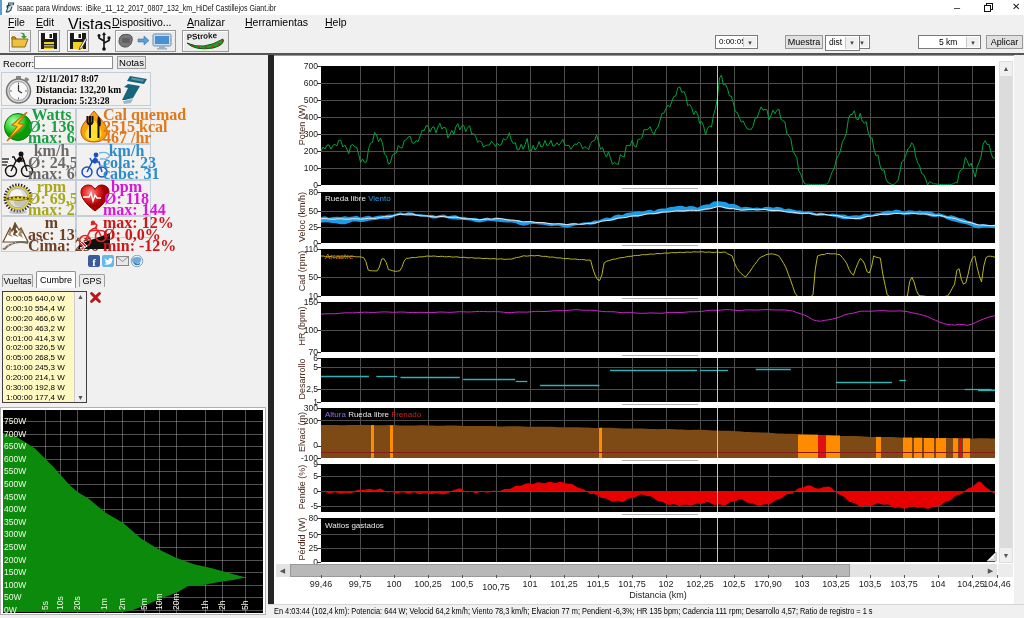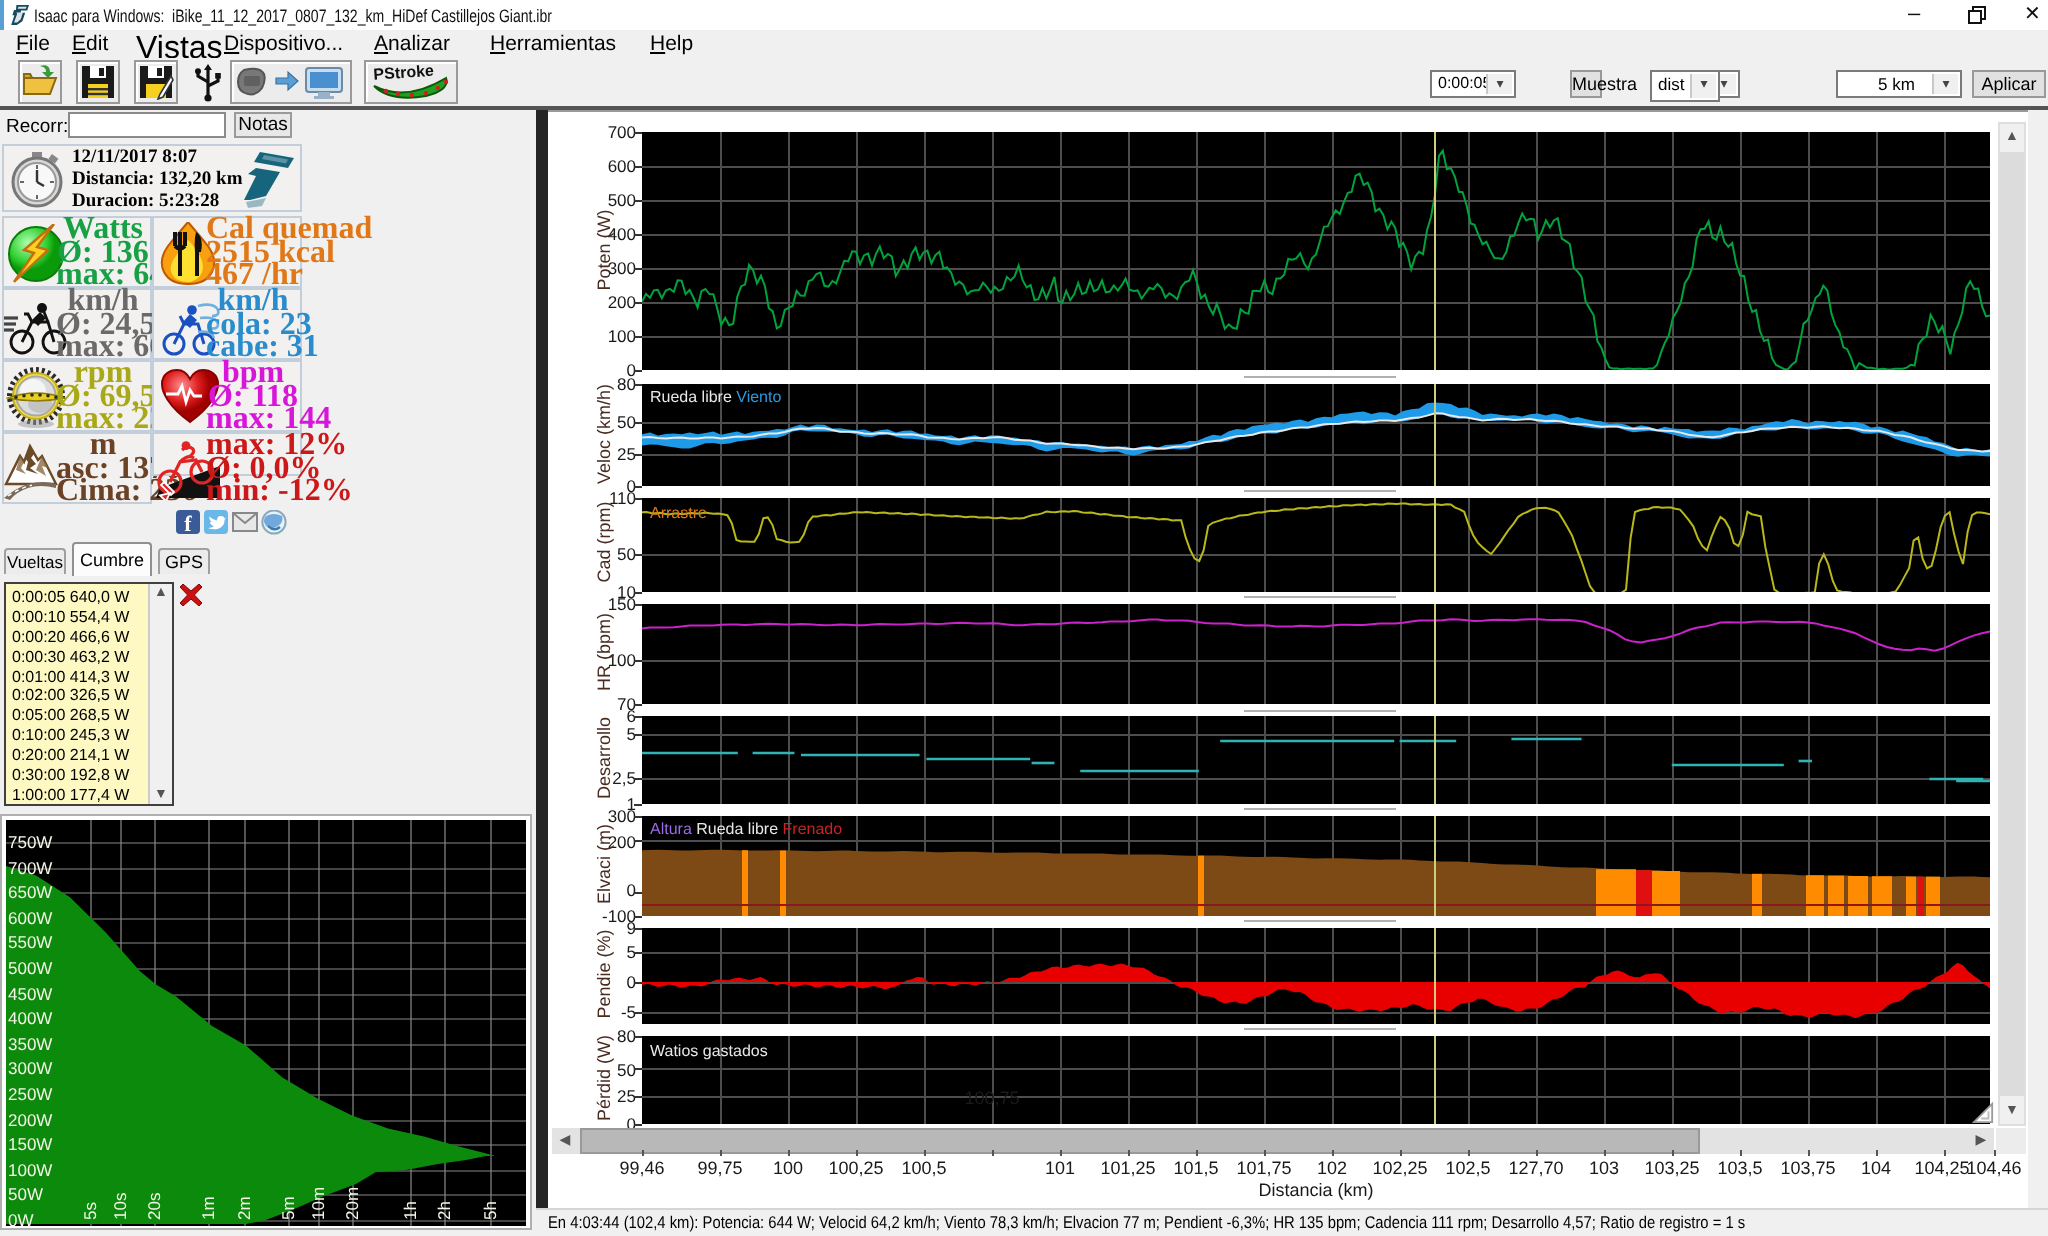--- a/index.html
+++ b/index.html
@@ -89,21 +89,21 @@
           <circle cx="23" cy="16.5" r="1.1"></circle>
           <circle cx="30" cy="15.5" r="1.1"></circle>
           <circle cx="36" cy="13" r="1.1"></circle>
           <circle cx="40" cy="10" r="1.1"></circle>
         </g>
       </svg></div>
 <div class="abs combo" style="left:715px;top:6px;width:43px;height:14px">
       <span style="position:absolute;left:3px;top:1px;font-size:8px">0:00:05</span>
       <span class="carr">▾</span>
     </div>
-<div class="abs" style="left:785px;top:6px;width:16px;height:14px;background:#e1e1e1;border:1px solid #999;font-size:9px;text-align:center;line-height:12px">Muestra</div>
+<div class="abs" style="left:785px;top:6px;width:38px;height:14px;background:#e1e1e1;border:1px solid #999;font-size:9px;text-align:center;line-height:12px">Muestra</div>
 <div class="abs combo" style="left:826px;top:6px;width:44px;height:14px">
       <span style="position:absolute;left:3px;top:1px;font-size:8.5px">metric</span>
       <span class="carr">▾</span>
     </div>
 <div class="abs combo" style="left:825px;top:6px;width:35px;height:16px">
       <span style="position:absolute;left:3px;top:1px;font-size:8.5px">dist</span>
       <span class="carr">▾</span>
     </div>
 <div class="abs combo" style="left:918px;top:6px;width:63px;height:14px">
       <span style="position:absolute;left:20px;top:1px;font-size:8.5px">5 km</span>
@@ -512,37 +512,37 @@
 <div class="xlab" style="left:304px;top:579px">99,46</div>
 <div class="abs" style="left:321px;top:575px;width:1px;height:3px;background:#555"></div>
 <div class="xlab" style="left:343px;top:579px">99,75</div>
 <div class="abs" style="left:360px;top:575px;width:1px;height:3px;background:#555"></div>
 <div class="xlab" style="left:377px;top:579px">100</div>
 <div class="abs" style="left:394px;top:575px;width:1px;height:3px;background:#555"></div>
 <div class="xlab" style="left:411px;top:579px">100,25</div>
 <div class="abs" style="left:428px;top:575px;width:1px;height:3px;background:#555"></div>
 <div class="xlab" style="left:445px;top:579px">100,5</div>
 <div class="abs" style="left:462px;top:575px;width:1px;height:3px;background:#555"></div>
-<div class="xlab" style="left:479px;top:544px">100,75</div>
+<div class="xlab" style="left:479px;top:582px">100,75</div>
 <div class="abs" style="left:496px;top:575px;width:1px;height:3px;background:#555"></div>
 <div class="xlab" style="left:513px;top:579px">101</div>
 <div class="abs" style="left:530px;top:575px;width:1px;height:3px;background:#555"></div>
 <div class="xlab" style="left:547px;top:579px">101,25</div>
 <div class="abs" style="left:564px;top:575px;width:1px;height:3px;background:#555"></div>
 <div class="xlab" style="left:581px;top:579px">101,5</div>
 <div class="abs" style="left:598px;top:575px;width:1px;height:3px;background:#555"></div>
 <div class="xlab" style="left:615px;top:579px">101,75</div>
 <div class="abs" style="left:632px;top:575px;width:1px;height:3px;background:#555"></div>
 <div class="xlab" style="left:649px;top:579px">102</div>
 <div class="abs" style="left:666px;top:575px;width:1px;height:3px;background:#555"></div>
 <div class="xlab" style="left:683px;top:579px">102,25</div>
 <div class="abs" style="left:700px;top:575px;width:1px;height:3px;background:#555"></div>
 <div class="xlab" style="left:717px;top:579px">102,5</div>
 <div class="abs" style="left:734px;top:575px;width:1px;height:3px;background:#555"></div>
-<div class="xlab" style="left:751px;top:579px">127,70</div>
+<div class="xlab" style="left:751px;top:579px">170,90</div>
 <div class="abs" style="left:768px;top:575px;width:1px;height:3px;background:#555"></div>
 <div class="xlab" style="left:785px;top:579px">103</div>
 <div class="abs" style="left:802px;top:575px;width:1px;height:3px;background:#555"></div>
 <div class="xlab" style="left:819px;top:579px">103,25</div>
 <div class="abs" style="left:836px;top:575px;width:1px;height:3px;background:#555"></div>
 <div class="xlab" style="left:853px;top:579px">103,5</div>
 <div class="abs" style="left:870px;top:575px;width:1px;height:3px;background:#555"></div>
 <div class="xlab" style="left:887px;top:579px">103,75</div>
 <div class="abs" style="left:904px;top:575px;width:1px;height:3px;background:#555"></div>
 <div class="xlab" style="left:921px;top:579px">104</div>

